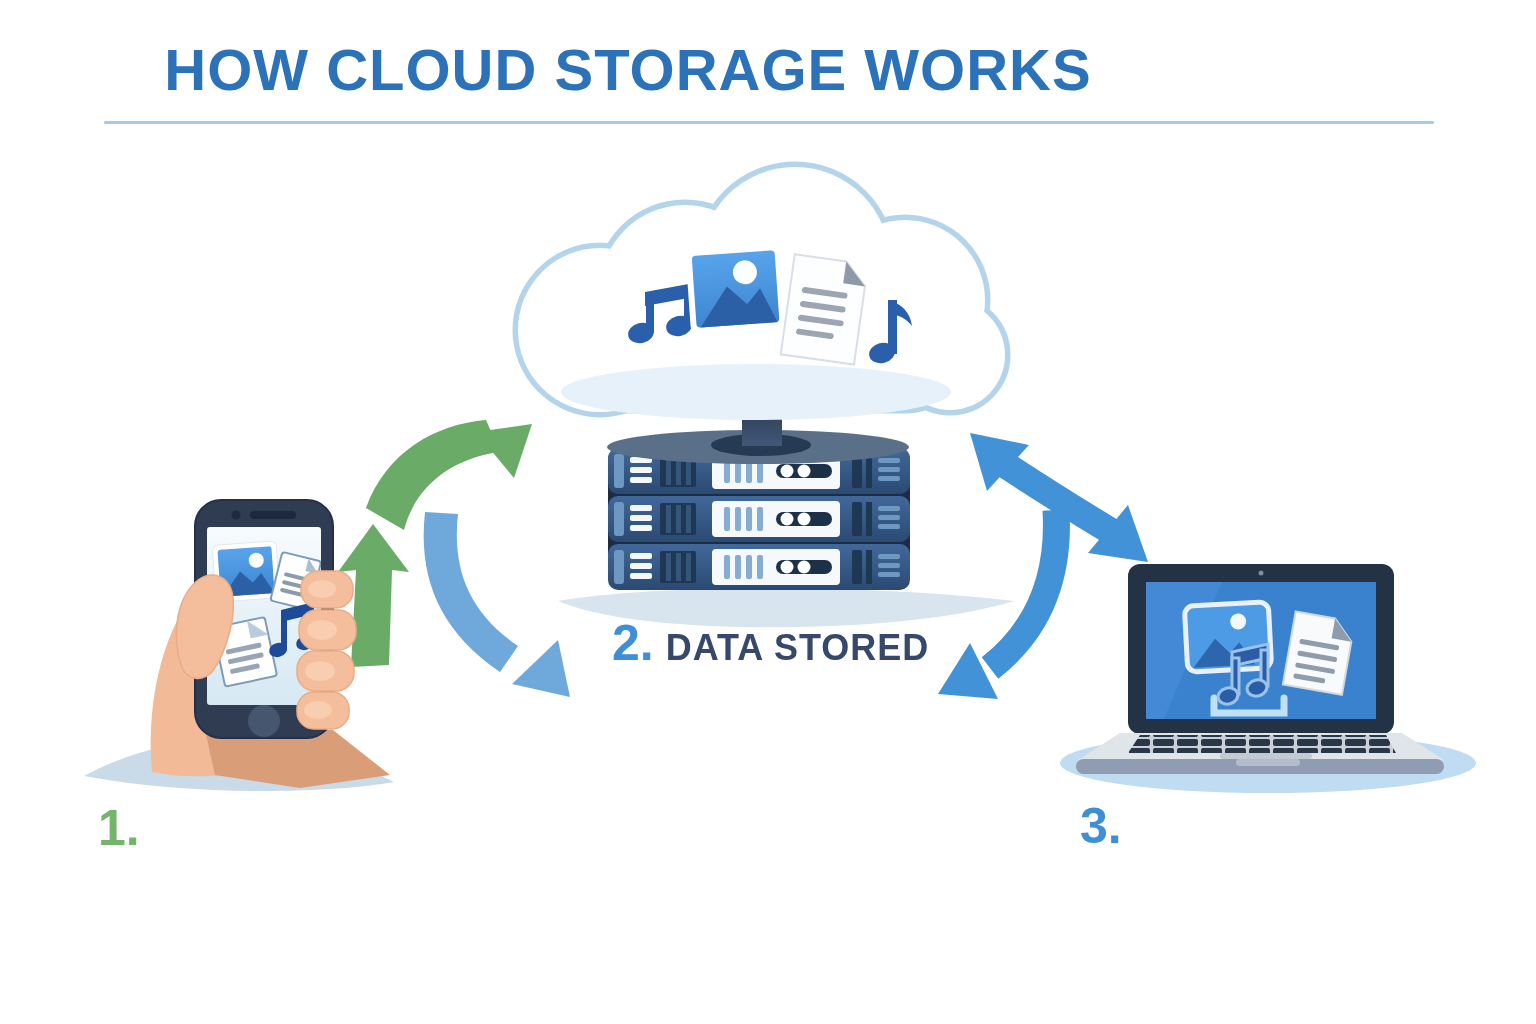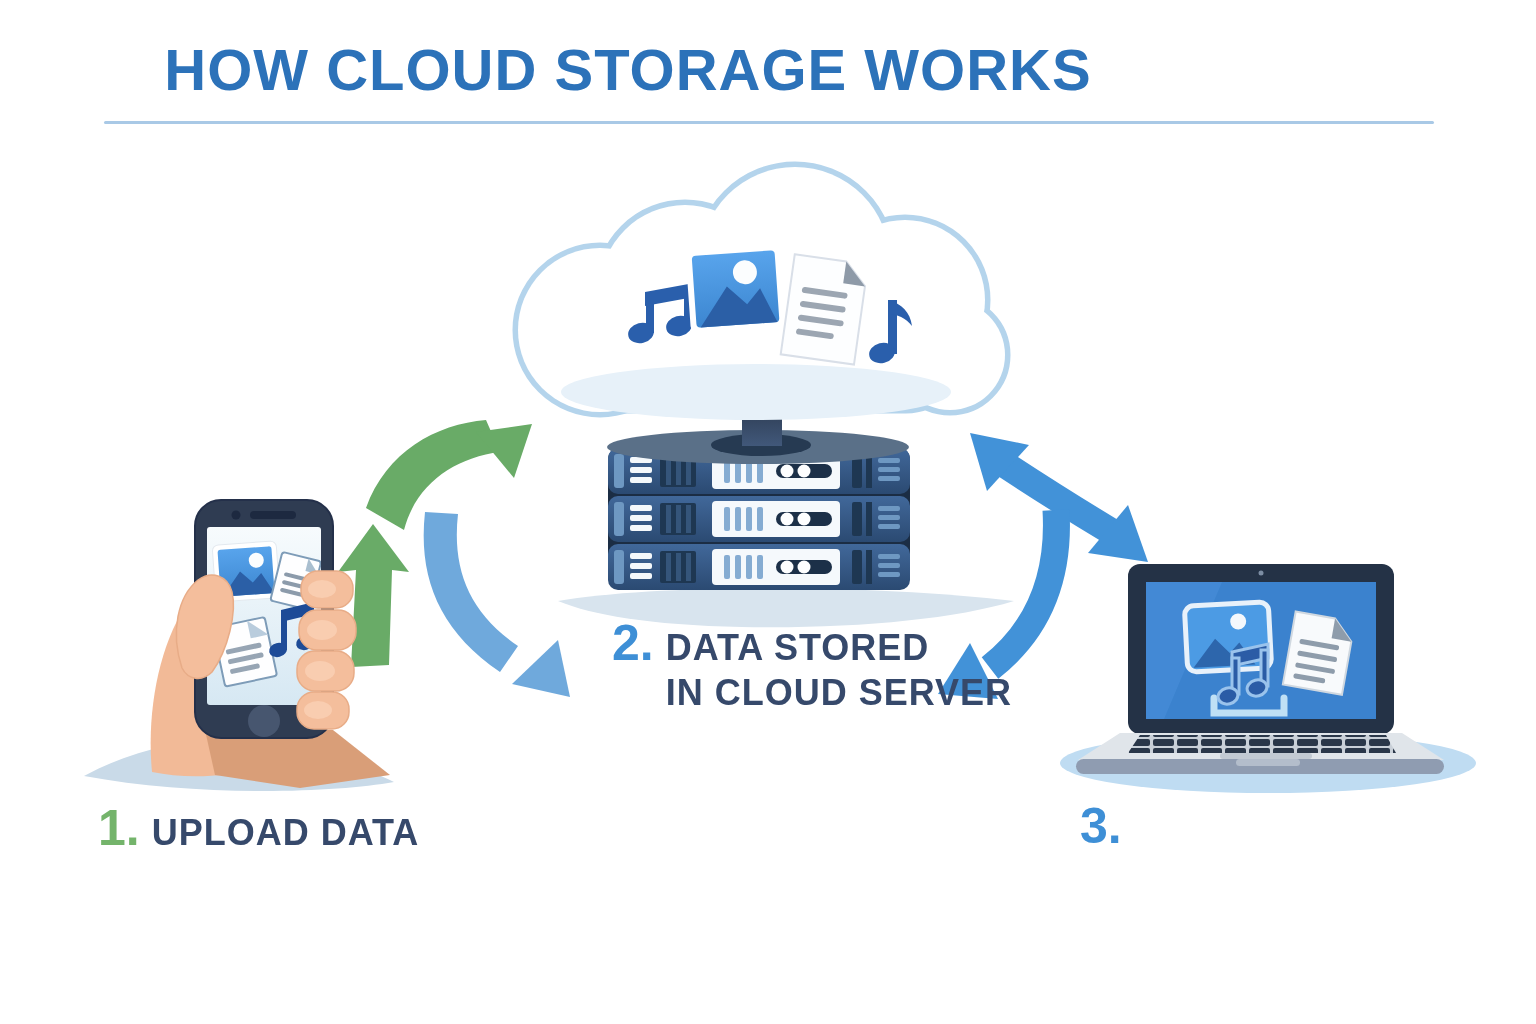--- a/index.html
+++ b/index.html
@@ -8,21 +8,21 @@
   .illustration { position:absolute; left:0; top:0; width:1536px; height:1024px; }
   .title { position:absolute; top:36px; left:0; width:100%; margin:0; text-align:center;
            font-size:58px; font-weight:bold; color:#2C72B9; letter-spacing:1px; }
   .divider { position:absolute; top:121px; left:104px; width:1330px; height:3px;
              background:#A9C9E6; border-radius:2px; }
   .step { position:absolute; display:flex; align-items:baseline; gap:12px; font-weight:bold; white-space:nowrap; }
   .step .num  { font-size:50px; }
   .num.green  { color:#74B46B; }
   .num.blue   { color:#3E8FD6; }
   .step .line { font-size:36px; color:#36496B; letter-spacing:1px; }
-  .step .lines { display:flex; flex-direction:column; line-height:1.25; }
+  .step .lines { display:flex; line-height:1.25; }
   .step1 { left:98px;  top:799px; }
   .step2 { left:612px; top:614px; }
   .step3 { left:1080px; top:797px; }
 </style>
 </head>
 <body>
 
 <div class="canvas">
 
   <svg class="illustration" viewBox="0 0 1536 1024" xmlns="http://www.w3.org/2000/svg">
@@ -241,28 +241,26 @@
       <rect x="1076" y="759" width="368" height="15" rx="7.5" fill="#8F9CB1"></rect>
       <rect x="1236" y="759" width="64" height="7" rx="3.5" fill="#B3BDCB"></rect>
     </g>
   </svg>
 
   <h1 class="title">HOW CLOUD STORAGE WORKS</h1>
   <div class="divider"></div>
 
   <div class="step step1">
     <span class="num green">1.</span>
-    <span class="line">UPLOAD DATA</span>
   </div>
 
   <div class="step step2">
     <span class="num blue">2.</span>
     <span class="lines">
       <span class="line">DATA STORED</span>
-      <span class="line">IN CLOUD SERVER</span>
     </span>
   </div>
 
   <div class="step step3">
     <span class="num blue">3.</span>
   </div>
 
 </div>
 
 </body></html>

